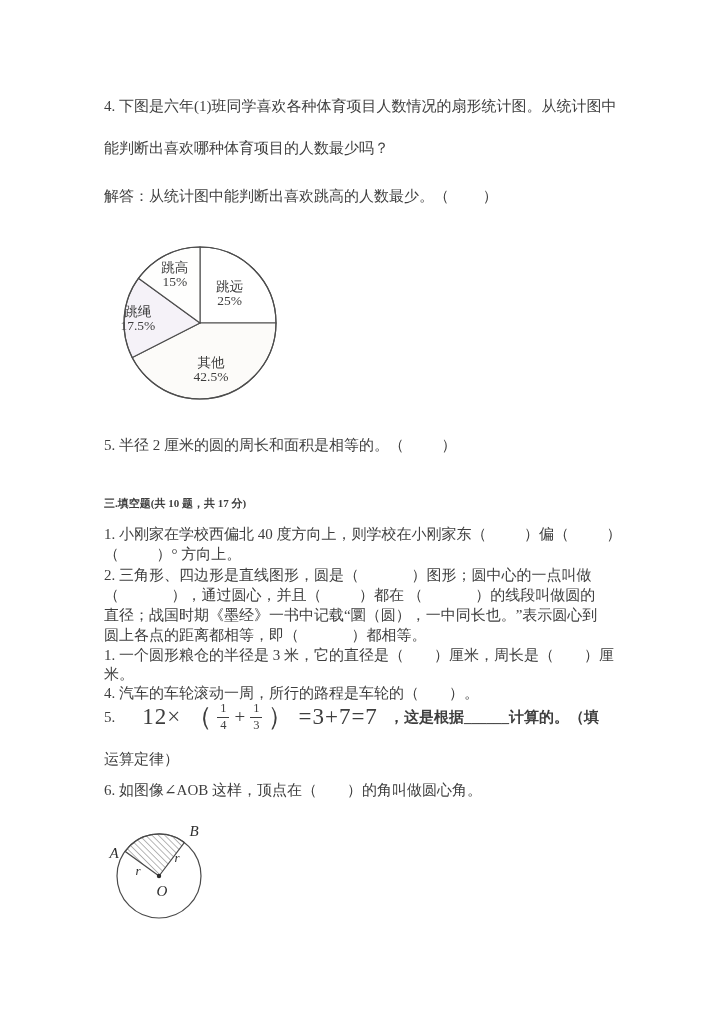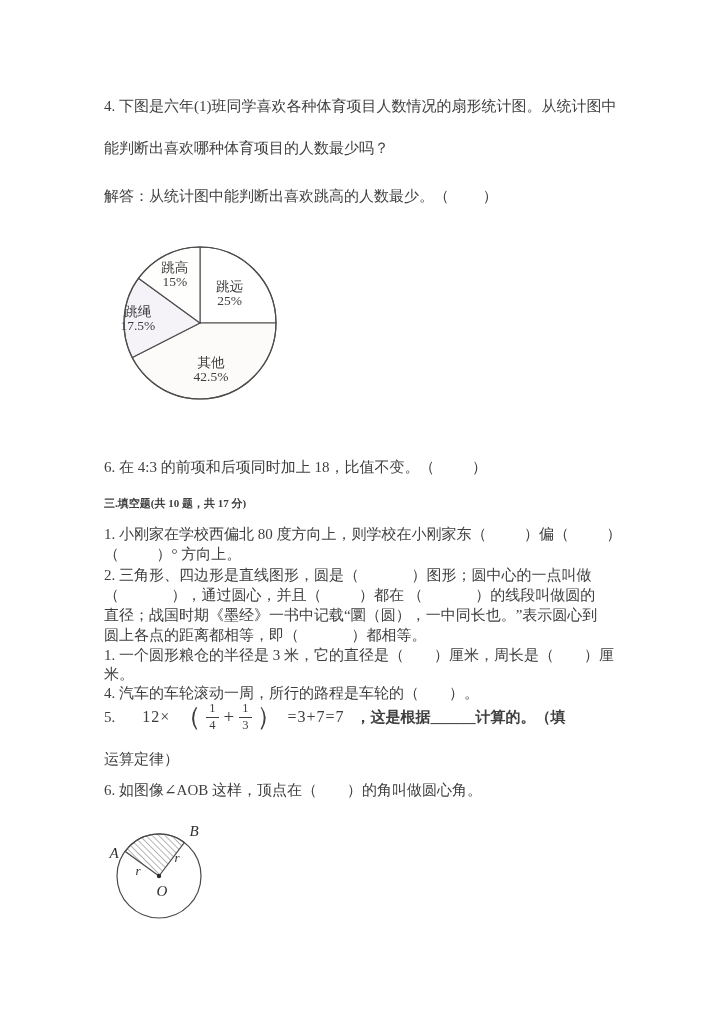--- a/index.html
+++ b/index.html
@@ -13,21 +13,21 @@
     white-space:pre;color:#3e3e3e;
   }
   .bold{font-weight:bold;font-size:11px;}
   .chart-wrap{position:absolute;left:105px;top:227px;width:190px;height:168px;}
   .diagram-wrap{position:absolute;left:100px;top:810px;width:120px;height:115px;}
   .formula-row{
     position:absolute;left:104px;top:690px;display:flex;align-items:center;
     gap:5px;white-space:pre;
   }
   .fnum{font-size:15px;margin-right:22px;}
-  .big{font-size:16px;letter-spacing:1px;text-align:center;}
+  .big{font-size:23px;letter-spacing:1px;text-align:center;}
   .paren{font-size:26px;line-height:1;}
   .plus{font-size:19px;letter-spacing:0;}
   .frac{display:inline-block;text-align:center;font-size:12.5px;line-height:1.1;vertical-align:middle;}
   .frac .num{display:block;border-bottom:1.3px solid #3e3e3e;padding:0 3px 1px;}
   .frac .den{display:block;padding-top:1px;}
   .ftail{font-size:15px;margin-left:6px;font-weight:bold;}
   svg text{font-family:"Liberation Serif","DejaVu Serif",serif;}
 </style>
 </head>
 <body>
@@ -45,25 +45,25 @@
         <path d="M 95 84 L 171.0 84.0 A 76 76 0 0 1 27.3 118.5 Z" fill="#fcfbf9" stroke="#4d4d4d" stroke-width="1.1"></path>
         <text x="105.99994554489027" y="127.81807064913852" text-anchor="middle" font-size="13.5" fill="#3c3c3c"><tspan x="105.99994554489027">其他</tspan><tspan x="105.99994554489027" dy="14">42.5%</tspan></text>
         <path d="M 95 84 L 27.3 118.5 A 76 76 0 0 1 33.5 39.3 Z" fill="#f5f2f8" stroke="#4d4d4d" stroke-width="1.1"></path>
         <text x="32.87211176175146" y="77.11042915424075" text-anchor="middle" font-size="13.5" fill="#3c3c3c"><tspan x="32.87211176175146">跳绳</tspan><tspan x="32.87211176175146" dy="14">17.5%</tspan></text>
         <path d="M 95 84 L 33.5 39.3 A 76 76 0 0 1 95.0 8.0 Z" fill="#fefefd" stroke="#4d4d4d" stroke-width="1.1"></path>
         <text x="69.81260707444994" y="32.566958038029355" text-anchor="middle" font-size="13.5" fill="#3c3c3c"><tspan x="69.81260707444994">跳高</tspan><tspan x="69.81260707444994" dy="14">15%</tspan></text>
         <circle cx="95" cy="84" r="76" fill="none" stroke="#4d4d4d" stroke-width="1.2"></circle>
       </svg>
   </div>
 
-  <p class="line" style="top:445px">6. 在 4:3 的前项和后项同时加上 18，比值不变。（          ）</p>
+  <p class="line" style="top:423px">5. 半径 2 厘米的圆的周长和面积是相等的。（          ）</p>
 
   <p class="line bold" style="top:481px">三.填空题(共 10 题，共 17 分)</p>
 
-  <p class="line" style="top:512px">1. 小刚家在学校西偏北 80 度方向上，则学校在小刚家东（          ）偏（          ）</p>
+  <p class="line" style="top:512px">1. 小刚家在学校西偏北 40 度方向上，则学校在小刚家东（          ）偏（          ）</p>
   <p class="line" style="top:532px">（          ）° 方向上。</p>
 
   <p class="line" style="top:553px">2. 三角形、四边形是直线图形，圆是（              ）图形；圆中心的一点叫做</p>
   <p class="line" style="top:573px">（              ），通过圆心，并且（          ）都在 （              ）的线段叫做圆的</p>
   <p class="line" style="top:613px">圆上各点的距离都相等，即（              ）都相等。</p>
   <p class="line" style="top:593px">直径；战国时期《墨经》一书中记载“圜（圆），一中同长也。”表示圆心到</p>
 
   <p class="line" style="top:633px">1. 一个圆形粮仓的半径是 3 米，它的直径是（        ）厘米，周长是（        ）厘</p>
   <p class="line" style="top:652px">米。</p>
 

